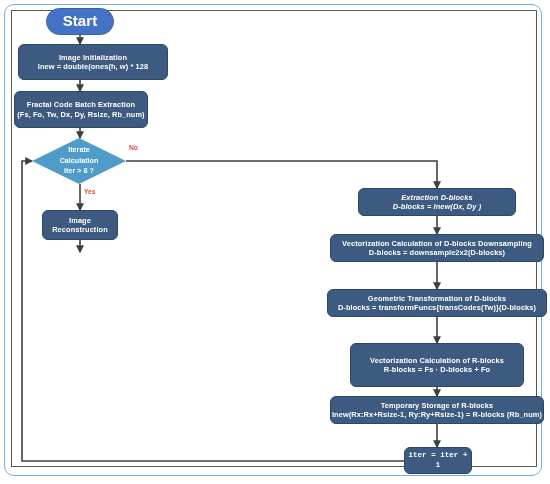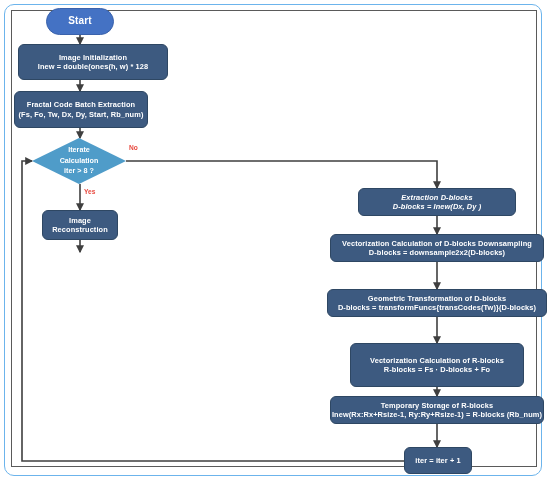--- a/index.html
+++ b/index.html
@@ -67,21 +67,21 @@
   .process {
     background: #3d5a80;
     border: 1px solid #2e4763;
     border-radius: 6px;
     font-size: 7.4px;
   }
   .terminator {
     background: #4472c4;
     border: 1px solid #3a62ab;
     border-radius: 999px;
-    font-size: 10px;
+    font-size: 15px;
   }
   .decision-wrap {
     position: absolute;
   }
   .decision-shape {
     position: absolute;
     left: 0;
     top: 0;
     width: 100%;
     height: 100%;
@@ -156,21 +156,21 @@
     <span class="l1">Start</span>
   </div>
 
   <div class="node process" style="left:18px; top:44px; width:150px; height:36px;">
     <span class="l1">Image Initialization</span>
     <span class="l2">Inew = double(ones(h, w) * 128</span>
   </div>
 
   <div class="node process" style="left:14px; top:91px; width:134px; height:37px;">
     <span class="l1">Fractal Code Batch Extraction</span>
-    <span class="l2">(Fs,  Fo, Tw, Dx, Dy, Start, Rb_num)</span>
+    <span class="l2">(Fs,  Fo, Tw, Dx, Dy, Rsize, Rb_num)</span>
   </div>
 
   <div class="decision-wrap" style="left:32px; top:138px; width:94px; height:46px;">
     <svg class="decision-shape" viewBox="0 0 94 46" xmlns="http://www.w3.org/2000/svg">
       <polygon points="47,0 94,23 47,46 0,23" fill="#4f9cc9"></polygon>
     </svg>
     <div class="decision-label">
       <span>Iterate</span>
       <span>Calculation</span>
       <span>iter &gt; 8 ?</span>
@@ -205,17 +205,17 @@
   <div class="node process" style="left:350px; top:343px; width:174px; height:44px;">
     <span class="l1">Vectorization Calculation of R-blocks</span>
     <span class="l2">R-blocks = Fs · D-blocks + Fo</span>
   </div>
 
   <div class="node process" style="left:330px; top:396px; width:214px; height:28px;">
     <span class="l1">Temporary Storage of R-blocks</span>
     <span class="l2">Inew(Rx:Rx+Rsize-1, Ry:Ry+Rsize-1) = R-blocks (Rb_num)</span>
   </div>
 
-  <div class="node process" style="left:404px; top:447px; width:68px; height:27px;">
+  <div class="node process" style="left:404px; top:447px; width:68px; height:27px;font-family:Liberation Mono, monospace;">
     <span class="l1">iter = iter + 1</span>
   </div>
 
 </div>
 
 </body></html>

